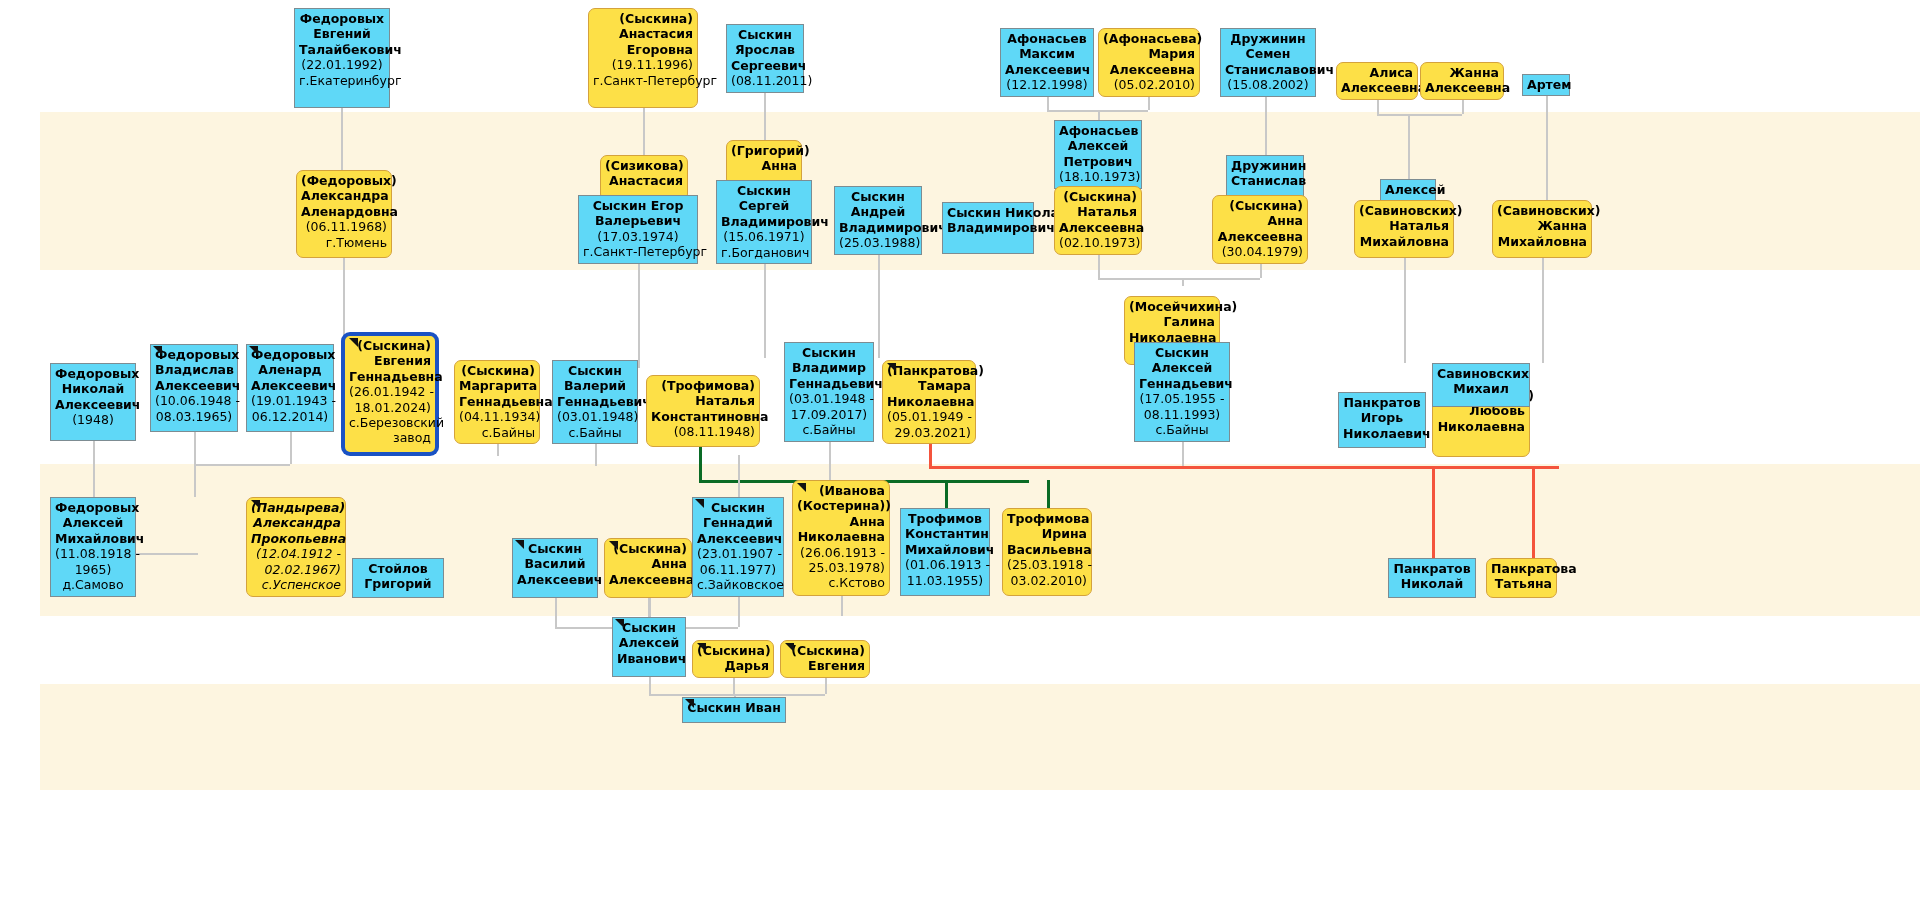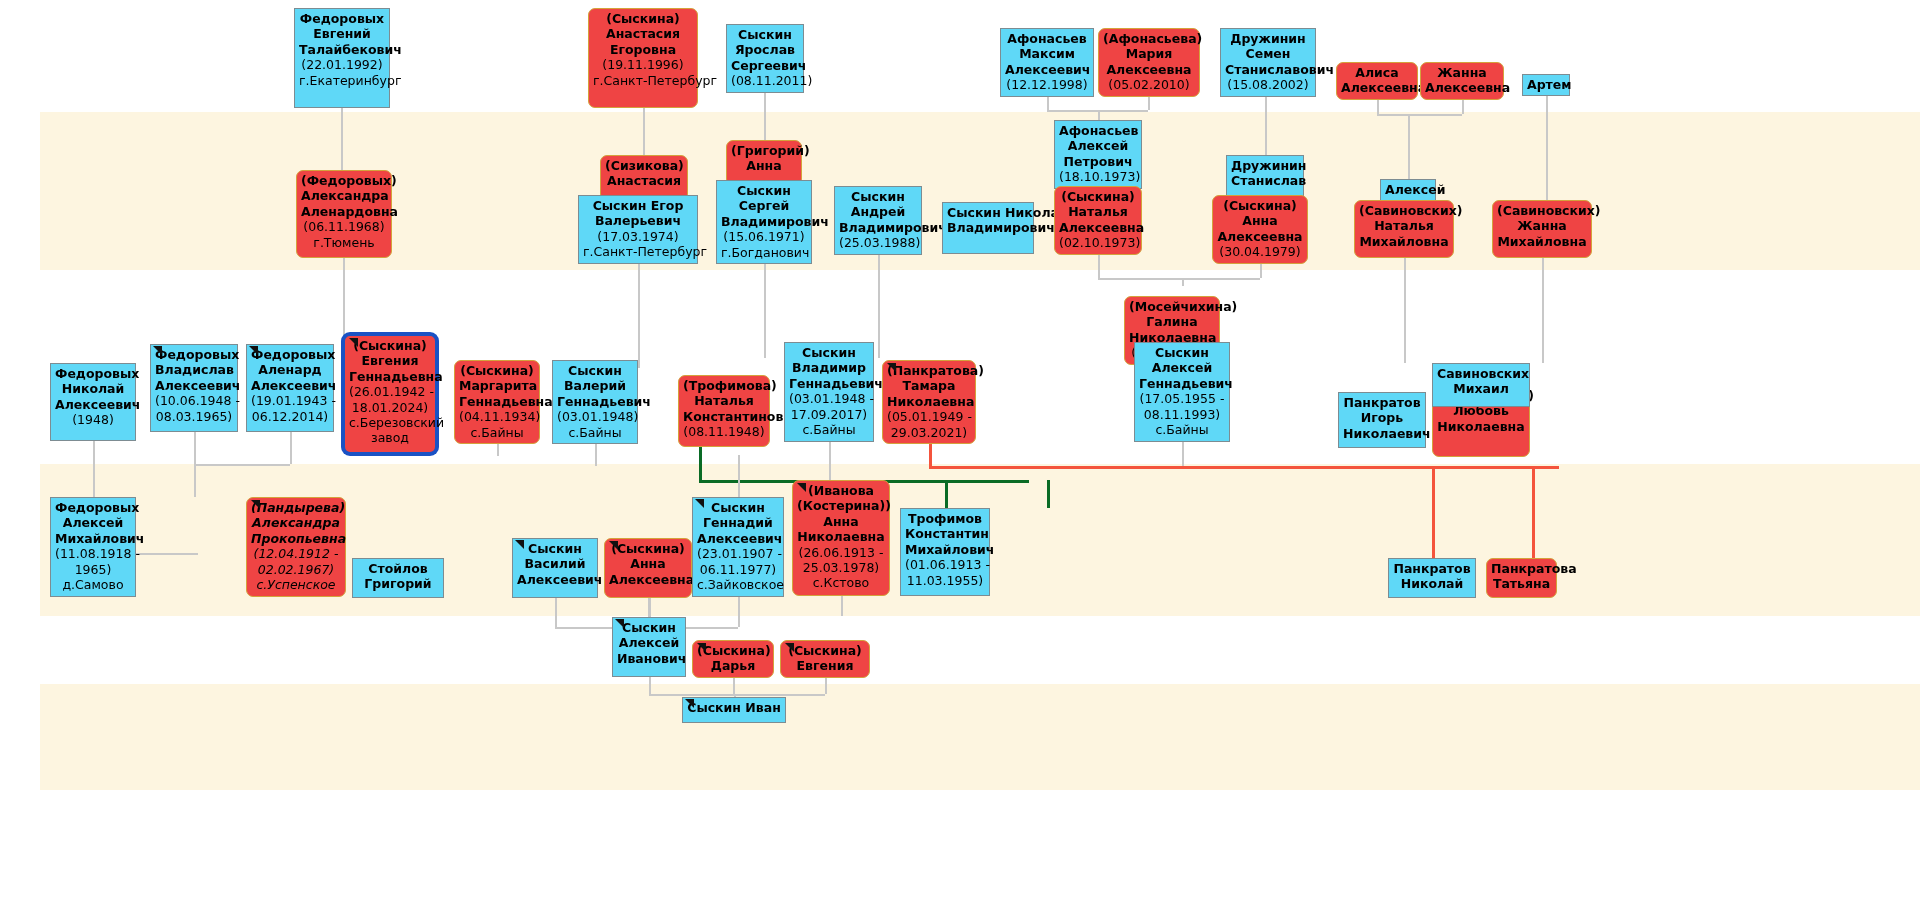--- a/index.html
+++ b/index.html
@@ -31,21 +31,21 @@
     line-height:15.4px;
     color:#000;
     padding:2px 4px 3px 4px;
     border:1px solid #8a8a8a;
     overflow:visible;
     white-space:nowrap;
   }
   .person .nm{font-weight:bold;}
   .person .dt{font-weight:normal;}
   .male{background:#5fd8f7;border-color:#7d8c92;border-radius:0;}
-  .female{background:#ef4444;border-color:#d4a23c;border-radius:7px;}
+  .female{background:#fde047;border-color:#d4a23c;border-radius:7px;text-align:right;}
   .person.sel{
     border:3px solid #1a52c4;
     border-radius:8px;
     box-shadow:0 0 0 1px #1a52c4;
   }
   
   .dead::before{
     content:"";
     position:absolute;
     left:2px;top:1px;
@@ -284,21 +284,21 @@
       <div class="dt">(04.11.1934)</div>
       <div class="dt">с.Байны</div>
     </div>
     <div class="person male" style="left: 512px; top: 360px; width: 86px; min-height: 78px;">
       <div class="nm">Сыскин</div>
       <div class="nm">Валерий</div>
       <div class="nm">Геннадьевич</div>
       <div class="dt">(03.01.1948)</div>
       <div class="dt">с.Байны</div>
     </div>
-    <div class="person female" style="left: 638px; top: 375px; width: 92px; min-height: 72px;">
+    <div class="person female" style="left: 606px; top: 375px; width: 114px; min-height: 72px;">
       <div class="nm">(Трофимова)</div>
       <div class="nm">Наталья</div>
       <div class="nm">Константиновна</div>
       <div class="dt">(08.11.1948)</div>
     </div>
     <div class="person male" style="left: 744px; top: 342px; width: 90px; min-height: 100px;">
       <div class="nm">Сыскин</div>
       <div class="nm">Владимир</div>
       <div class="nm">Геннадьевич</div>
       <div class="dt">(03.01.1948 -</div>
@@ -381,20 +381,27 @@
       <div class="dt">25.03.1978)</div>
       <div class="dt">с.Кстово</div>
     </div>
     <div class="person male" style="left: 860px; top: 508px; width: 90px; min-height: 88px;">
       <div class="nm">Трофимов</div>
       <div class="nm">Константин</div>
       <div class="nm">Михайлович</div>
       <div class="dt">(01.06.1913 -</div>
       <div class="dt">11.03.1955)</div>
     </div>
+    <div class="person female" style="left: 962px; top: 508px; width: 90px; min-height: 88px;">
+      <div class="nm">Трофимова</div>
+      <div class="nm">Ирина</div>
+      <div class="nm">Васильевна</div>
+      <div class="dt">(25.03.1918 -</div>
+      <div class="dt">03.02.2010)</div>
+    </div>
     <div class="person male" style="left: 1348px; top: 558px; width: 88px; min-height: 40px;">
       <div class="nm">Панкратов</div>
       <div class="nm">Николай</div>
     </div>
     <div class="person female" style="left: 1446px; top: 558px; width: 71px; min-height: 40px;">
       <div class="nm">Панкратова</div>
       <div class="nm">Татьяна</div>
     </div>
     <div class="person male dead" style="left: 572px; top: 617px; width: 74px; min-height: 60px;">
       <div class="nm">Сыскин</div>

